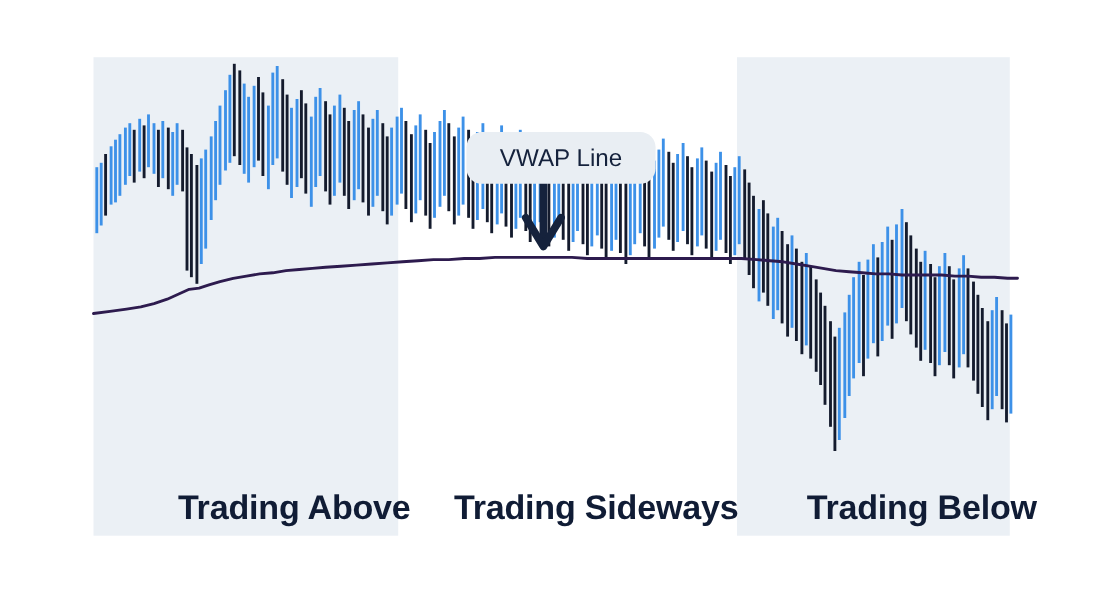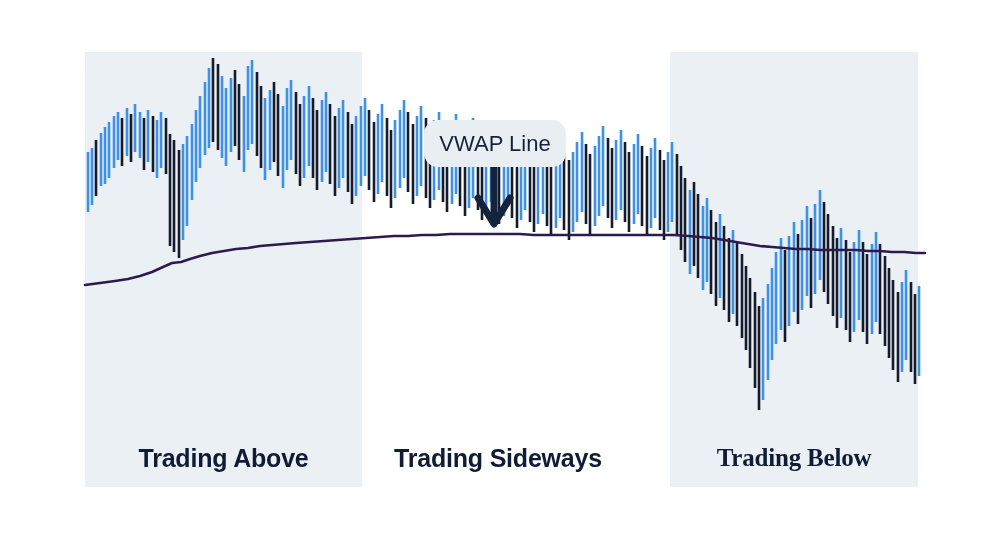--- a/index.html
+++ b/index.html
@@ -25,25 +25,26 @@
     left: 0;
     top: 0;
     width: 1000px;
     height: 538px;
     display: block;
   }
   .zone-label {
     position: absolute;
     font-family: "Liberation Sans", sans-serif;
     font-weight: bold;
-    font-size: 25px;
+    font-size: 31px;
     letter-spacing: -0.2px;
     color: #101c35;
     white-space: nowrap;
     text-align: center;
+    margin-left: 44px;
   }
   #callout-vwap {
     position: absolute;
     left: 424px;
     top: 120px;
     width: 142px;
     height: 47px;
     border-radius: 14px;
     background: #e9eef3;
     display: flex;
@@ -268,19 +269,19 @@
     <g id="arrow-group">
         <line x1="494" y1="160" x2="494" y2="218" stroke="#15223c" stroke-width="7"></line>
         <path d="M 478 198 L 494 224 L 510 198" fill="none" stroke="#15223c" stroke-width="7" stroke-linecap="round" stroke-linejoin="round"></path>
       </g>
   </svg>
 
   <div class="zone-label" id="zone-label-0" style="left: 85px; width: 277px; top: 444px; color: rgb(16, 28, 53);">Trading Above</div>
 
   <div class="zone-label" id="zone-label-1" style="left: 362px; width: 272px; top: 444px; color: rgb(16, 28, 53);">Trading Sideways</div>
 
-  <div class="zone-label" id="zone-label-2" style="left: 670px; width: 248px; top: 444px; color: rgb(16, 28, 53); font-family: Liberation Serif, serif;">Trading Below</div>
-
-  <div id="callout-vwap" style="left: 424px; top: 120px; width: 142px; height: 47px; border-radius: 14px; background: rgb(233, 238, 243);">
+  <div class="zone-label" id="zone-label-2" style="left: 670px; width: 248px; top: 444px; color: rgb(16, 28, 53);">Trading Below</div>
+
+  <div id="callout-vwap" style="left: 424px; top: 120px; width: 172px; height: 47px; border-radius: 14px; background: rgb(233, 238, 243);">
     <span id="callout-vwap-label" style="color: rgb(21, 34, 60);">VWAP Line</span>
   </div>
 
 </div>
 
 </body></html>

